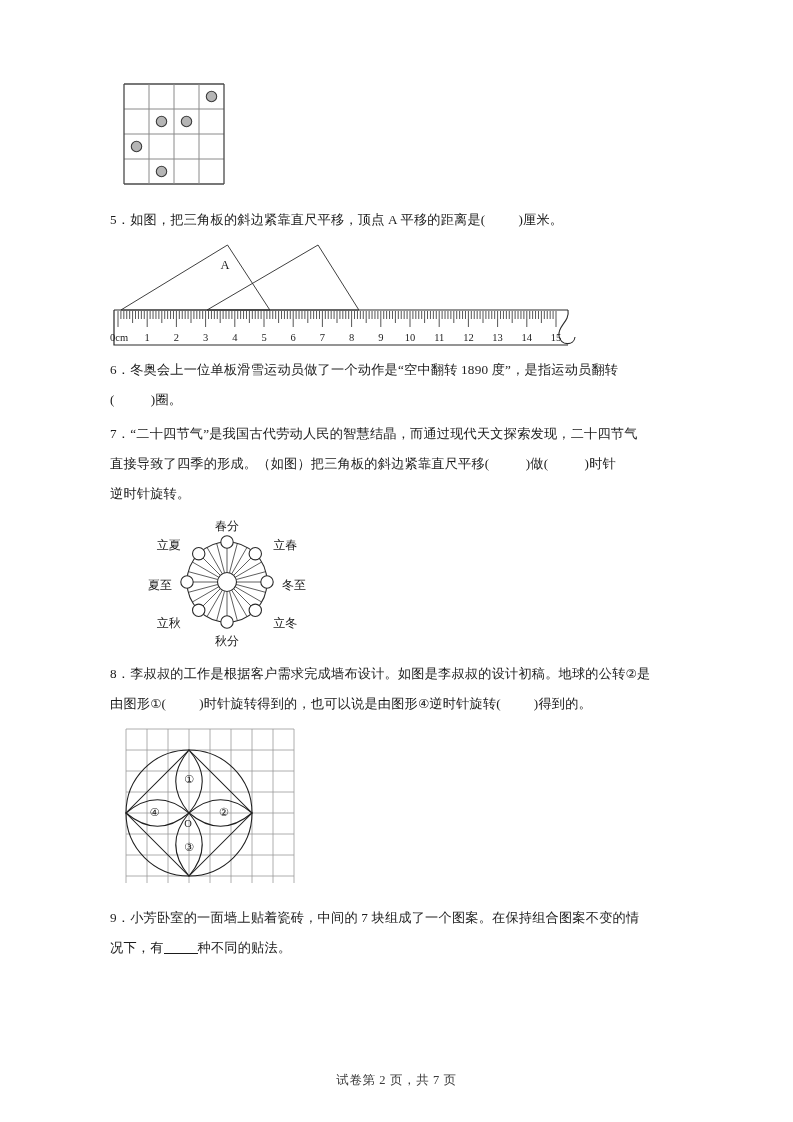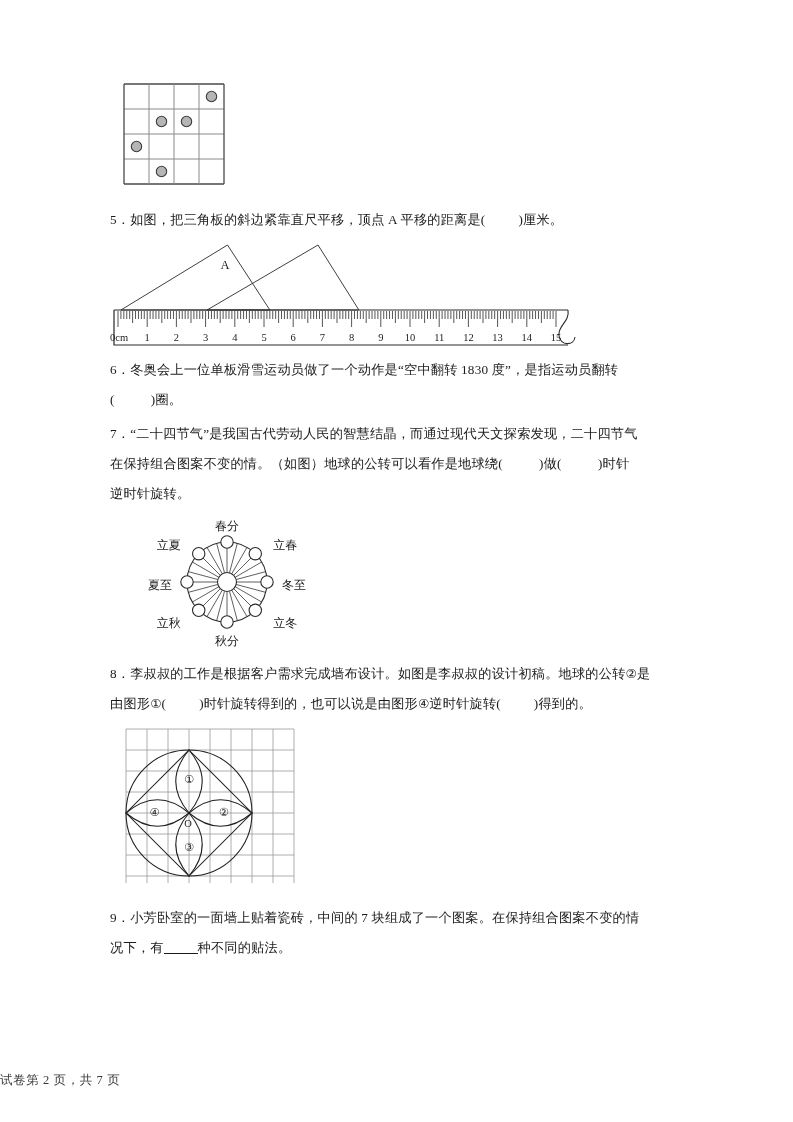--- a/index.html
+++ b/index.html
@@ -58,20 +58,21 @@
     position: relative;
   }
   .fig-grid-dots { margin: 0 0 0 8px; }
 
   
   .footer {
     position: absolute;
     left: 0;
     top: 1072px;
     width: 793px;
+    text-align: center;
     font-size: 12.5px;
     color: #3a3a3a;
     letter-spacing: 0.6px;
   }
   .sp-16 { height: 16px; }
   .sp-8 { height: 8px; }
   .sp-4 { height: 4px; }
 </style>
 </head>
 <body>
@@ -311,35 +312,35 @@
           </g>
 
         <text id="ruler-vertex-label" x="110.5" y="30" font-family="Liberation Serif, serif" font-size="12.5" fill="#1b1b1b">A</text>
       </svg>
     </div>
 
     <div class="sp-4"></div>
 
     <div class="qtext">
       <div>
-        <span class="num">6．</span><span>冬奥会上一位单板滑雪运动员做了一个动作是“空中翻转 1830 度”，是指运动员翻转</span>
+        <span class="num">6．</span><span>冬奥会上一位单板滑雪运动员做了一个动作是“空中翻转 1890 度”，是指运动员翻转</span>
       </div>
       <div>
         <span>(</span><span class="blank-paren">&nbsp;&nbsp;&nbsp;&nbsp;&nbsp;&nbsp;&nbsp;&nbsp;&nbsp;&nbsp;&nbsp;</span><span>)圈。</span>
       </div>
     </div>
 
     <div class="sp-4"></div>
 
     <div class="qtext">
       <div>
         <span class="num">7．</span><span>“二十四节气”是我国古代劳动人民的智慧结晶，而通过现代天文探索发现，二十四节气</span>
       </div>
       <div>
-        <span>在保持组合图案不变的情。（如图）地球的公转可以看作是地球绕(</span><span class="blank-paren">&nbsp;&nbsp;&nbsp;&nbsp;&nbsp;&nbsp;&nbsp;&nbsp;&nbsp;&nbsp;&nbsp;</span><span>)做(</span><span class="blank-paren">&nbsp;&nbsp;&nbsp;&nbsp;&nbsp;&nbsp;&nbsp;&nbsp;&nbsp;&nbsp;&nbsp;</span><span>)时针</span>
+        <span>直接导致了四季的形成。（如图）把三角板的斜边紧靠直尺平移(</span><span class="blank-paren">&nbsp;&nbsp;&nbsp;&nbsp;&nbsp;&nbsp;&nbsp;&nbsp;&nbsp;&nbsp;&nbsp;</span><span>)做(</span><span class="blank-paren">&nbsp;&nbsp;&nbsp;&nbsp;&nbsp;&nbsp;&nbsp;&nbsp;&nbsp;&nbsp;&nbsp;</span><span>)时针</span>
       </div>
       <div>
         <span>逆时针旋转。</span>
       </div>
     </div>
 
     <div class="sp-8"></div>
 
     <div class="fig" style="margin-left:10px;">
       <svg width="215" height="130" viewBox="0 0 215 130">

